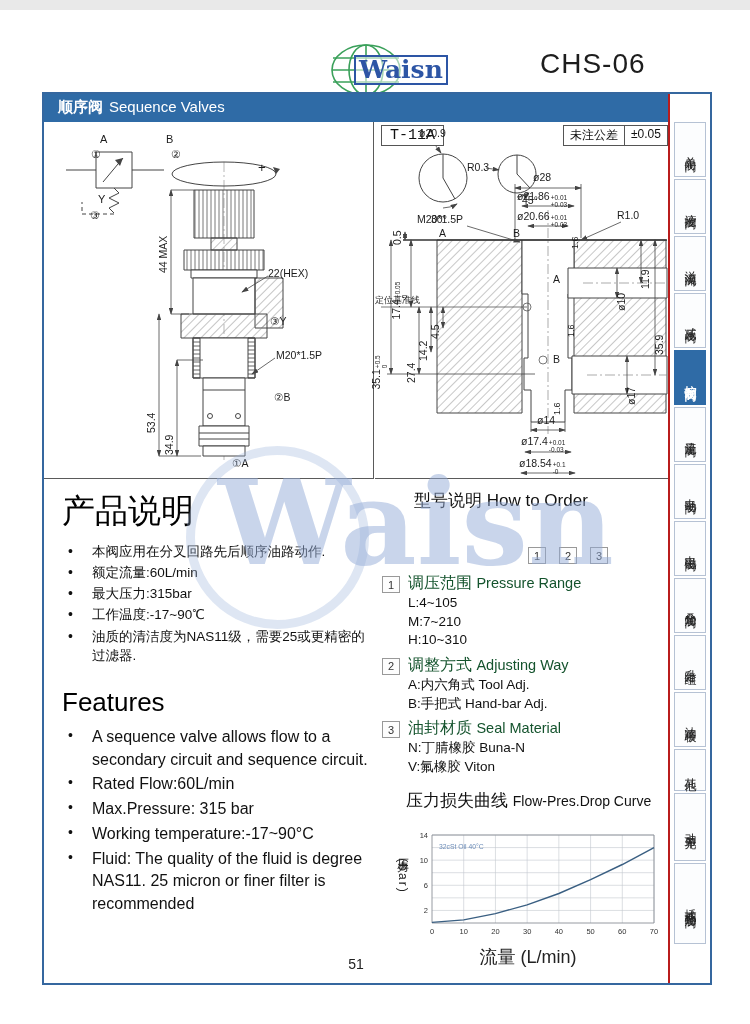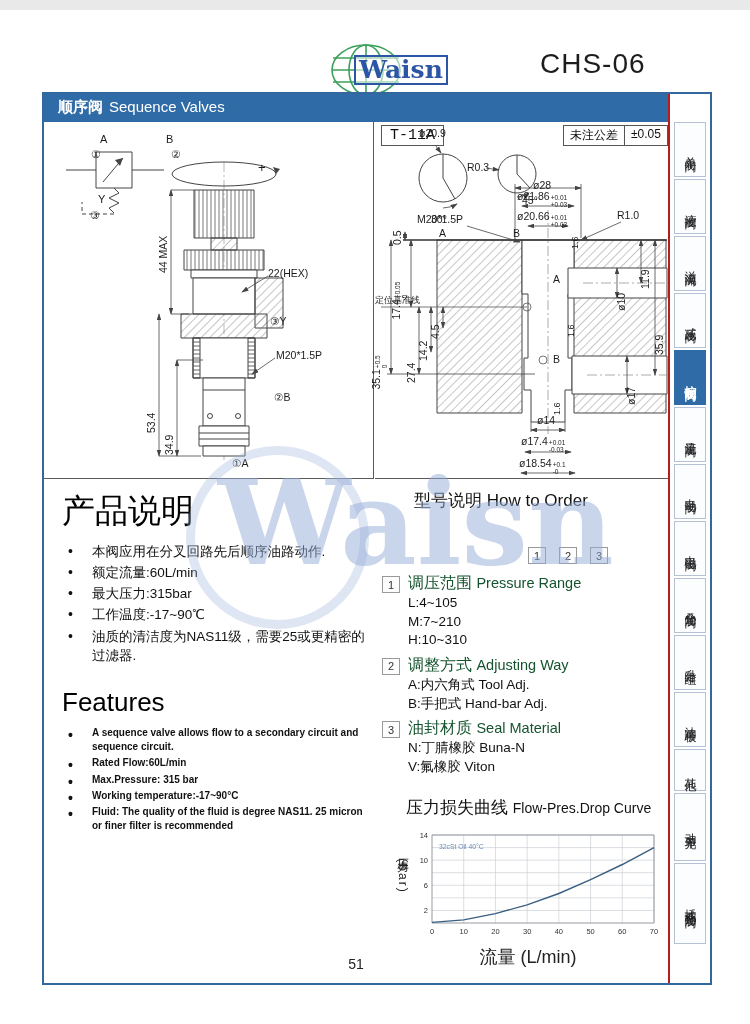--- a/index.html
+++ b/index.html
@@ -42,35 +42,35 @@
   .tolbox span{border:1px solid #555;padding:1px 6px;background:#fff;}
   .tolbox span:last-child{border-left:none;}
 
   
   .desc{position:absolute;left:12px;top:395px;width:316px;}
   .desc h2{margin:0 0 6px 6px;font-size:33px;font-weight:400;color:#000;}
   .desc h2.features{margin-top:22px;font-size:26px;}
   .desc ul{list-style:none;margin:8px 0 0 0;padding:0;}
   .desc ul li{position:relative;padding-left:36px;font-size:13.5px;line-height:1.42;color:#111;margin-bottom:2px;}
   .desc ul li::before{content:"•";position:absolute;left:12px;top:0;font-size:14px;}
-  .desc ul.en li{font-size:10px;font-weight:bold;}
+  .desc ul.en li{font-size:16px;}
 
   .order{position:absolute;left:334px;top:395px;width:288px;height:480px;}
   .order h3{position:absolute;left:36px;top:0;margin:0;font-size:17px;font-weight:400;white-space:nowrap;}
   .model-code{position:absolute;left:12px;top:22px;font-size:29px;color:#111;white-space:nowrap;}
   .model-code .letters{letter-spacing:12px;margin-left:10px;}
   .pos-boxes{position:absolute;left:150px;top:58px;display:flex;gap:13px;}
   .pos-box{width:16px;height:15px;border:1px solid #999;font-size:11px;display:flex;align-items:center;justify-content:center;color:#333;background:#fdfdfd;}
   .order-items{position:absolute;left:0;top:84px;width:288px;}
   .order-item{display:flex;margin-bottom:5px;}
   .num-box{flex:0 0 16px;height:15px;border:1px solid #999;font-size:11px;display:flex;align-items:center;justify-content:center;color:#333;margin:3px 8px 0 4px;background:#fdfdfd;}
   .ot{font-size:16px;color:#14532d;}
   .ot .en{font-size:14.5px;}
   .oo{font-size:13.5px;line-height:1.38;color:#111;}
-  .curve-title{position:absolute;left:28px;top:307px;margin:0;font-size:17px;font-weight:400;white-space:nowrap;}
+  .curve-title{position:absolute;left:28px;top:300px;margin:0;font-size:17px;font-weight:400;white-space:nowrap;}
   .curve-title .en{font-size:14px;}
 
   .chart{position:absolute;left:14px;top:338px;width:274px;height:140px;}
   .chart svg{position:absolute;left:20px;top:0;}
   .chart svg text{font-family:"Liberation Sans",sans-serif;}
   .chart svg text.tick{font-size:7.5px;fill:#333;}
   .chart svg text.anno{font-size:6.8px;fill:#6c8cb8;}
   .ylab{position:absolute;left:2px;top:22px;writing-mode:vertical-rl;text-orientation:mixed;font-size:12px;color:#222;letter-spacing:2px;}
   .xlab{position:absolute;left:20px;top:118px;width:232px;text-align:center;font-size:18px;color:#222;}
 
@@ -276,21 +276,21 @@
           <span>±0.05</span>
         </div>
 
         <span class="dim" style="left:44px;top:6px">ø20.9</span>
         <span class="dim" style="left:56px;top:92px">30°</span>
         <span class="dim" style="left:64px;top:106px">A</span>
         <span class="dim" style="left:92px;top:40px">R0.3</span>
         <span class="dim" style="left:147px;top:73px">45°</span>
         <span class="dim" style="left:138px;top:106px">B</span>
 
-        <span class="dim" style="left:158px;top:58px">ø28</span>
+        <span class="dim" style="left:158px;top:50px">ø28</span>
         <span class="dim" style="left:142px;top:69px"><span>ø21.86</span><span class="tol">
               <span>+0.01</span>
               <span>+0.03</span>
             </span></span>
         <span class="dim" style="left:142px;top:89px"><span>ø20.66</span><span class="tol">
               <span>+0.01</span>
               <span>+0.03</span>
             </span></span>
         <span class="dim" style="left:42px;top:92px">M20*1.5P</span>
         <span class="dim" style="left:242px;top:88px">R1.0</span>

